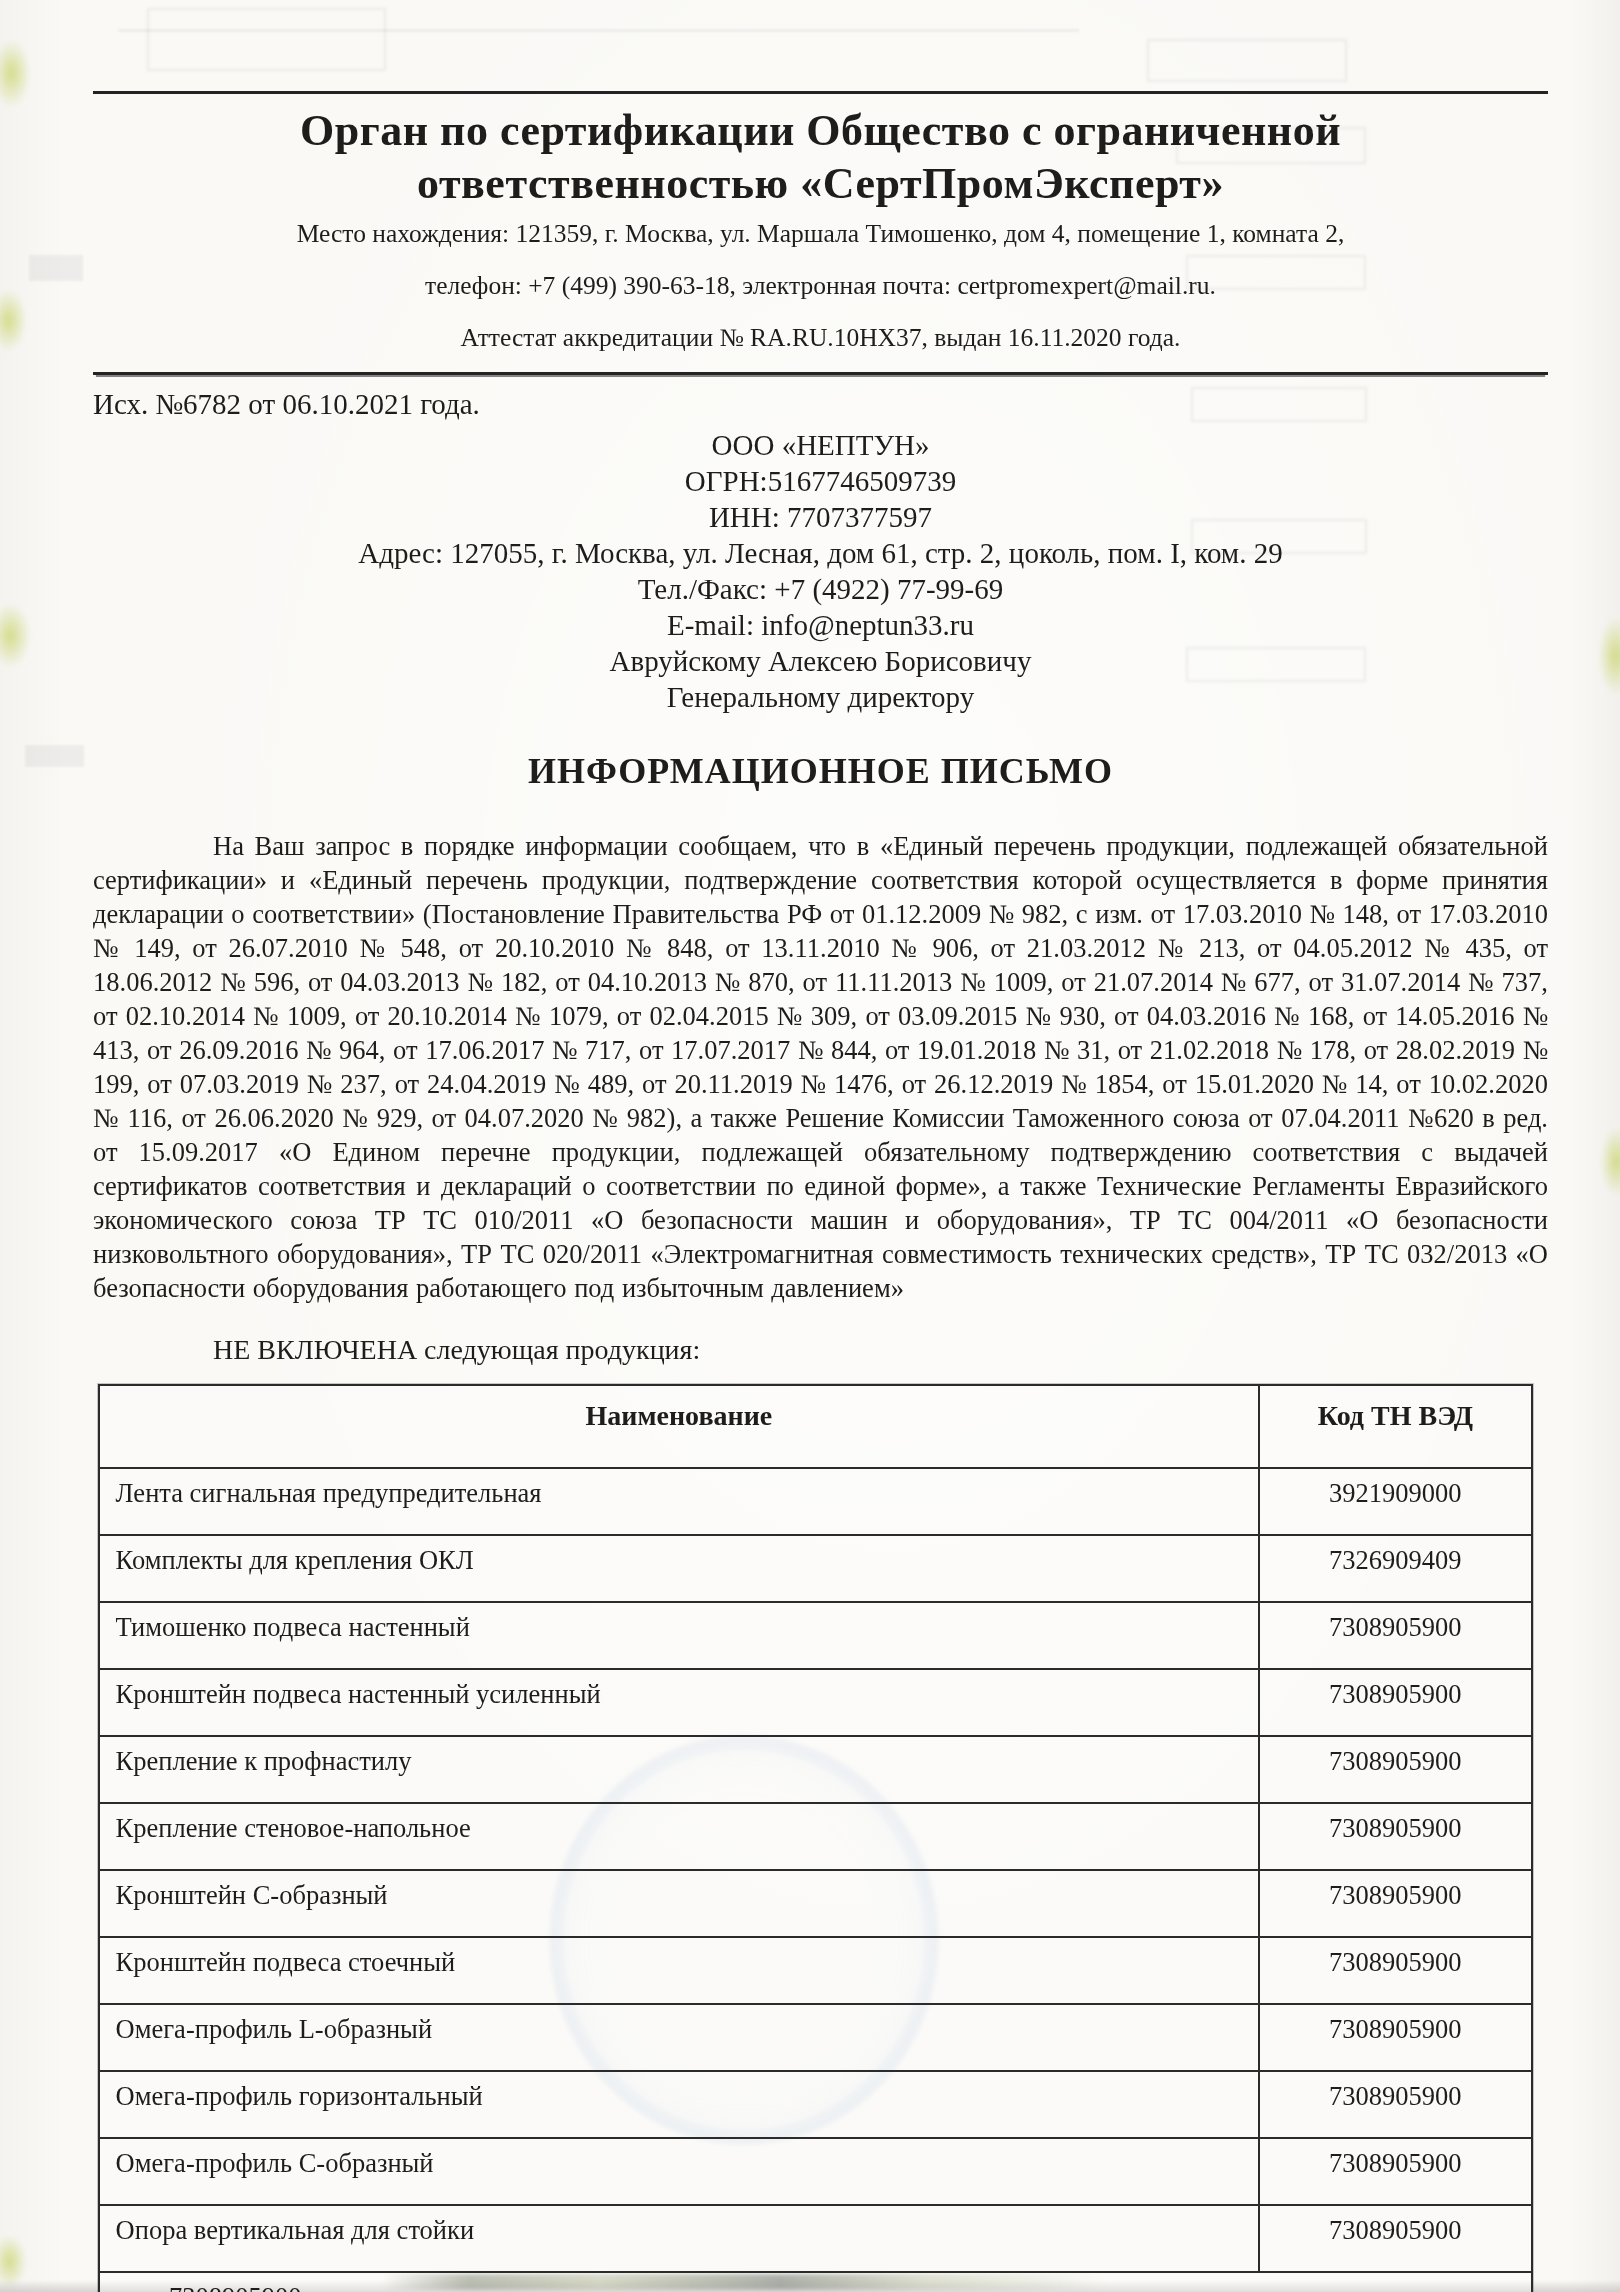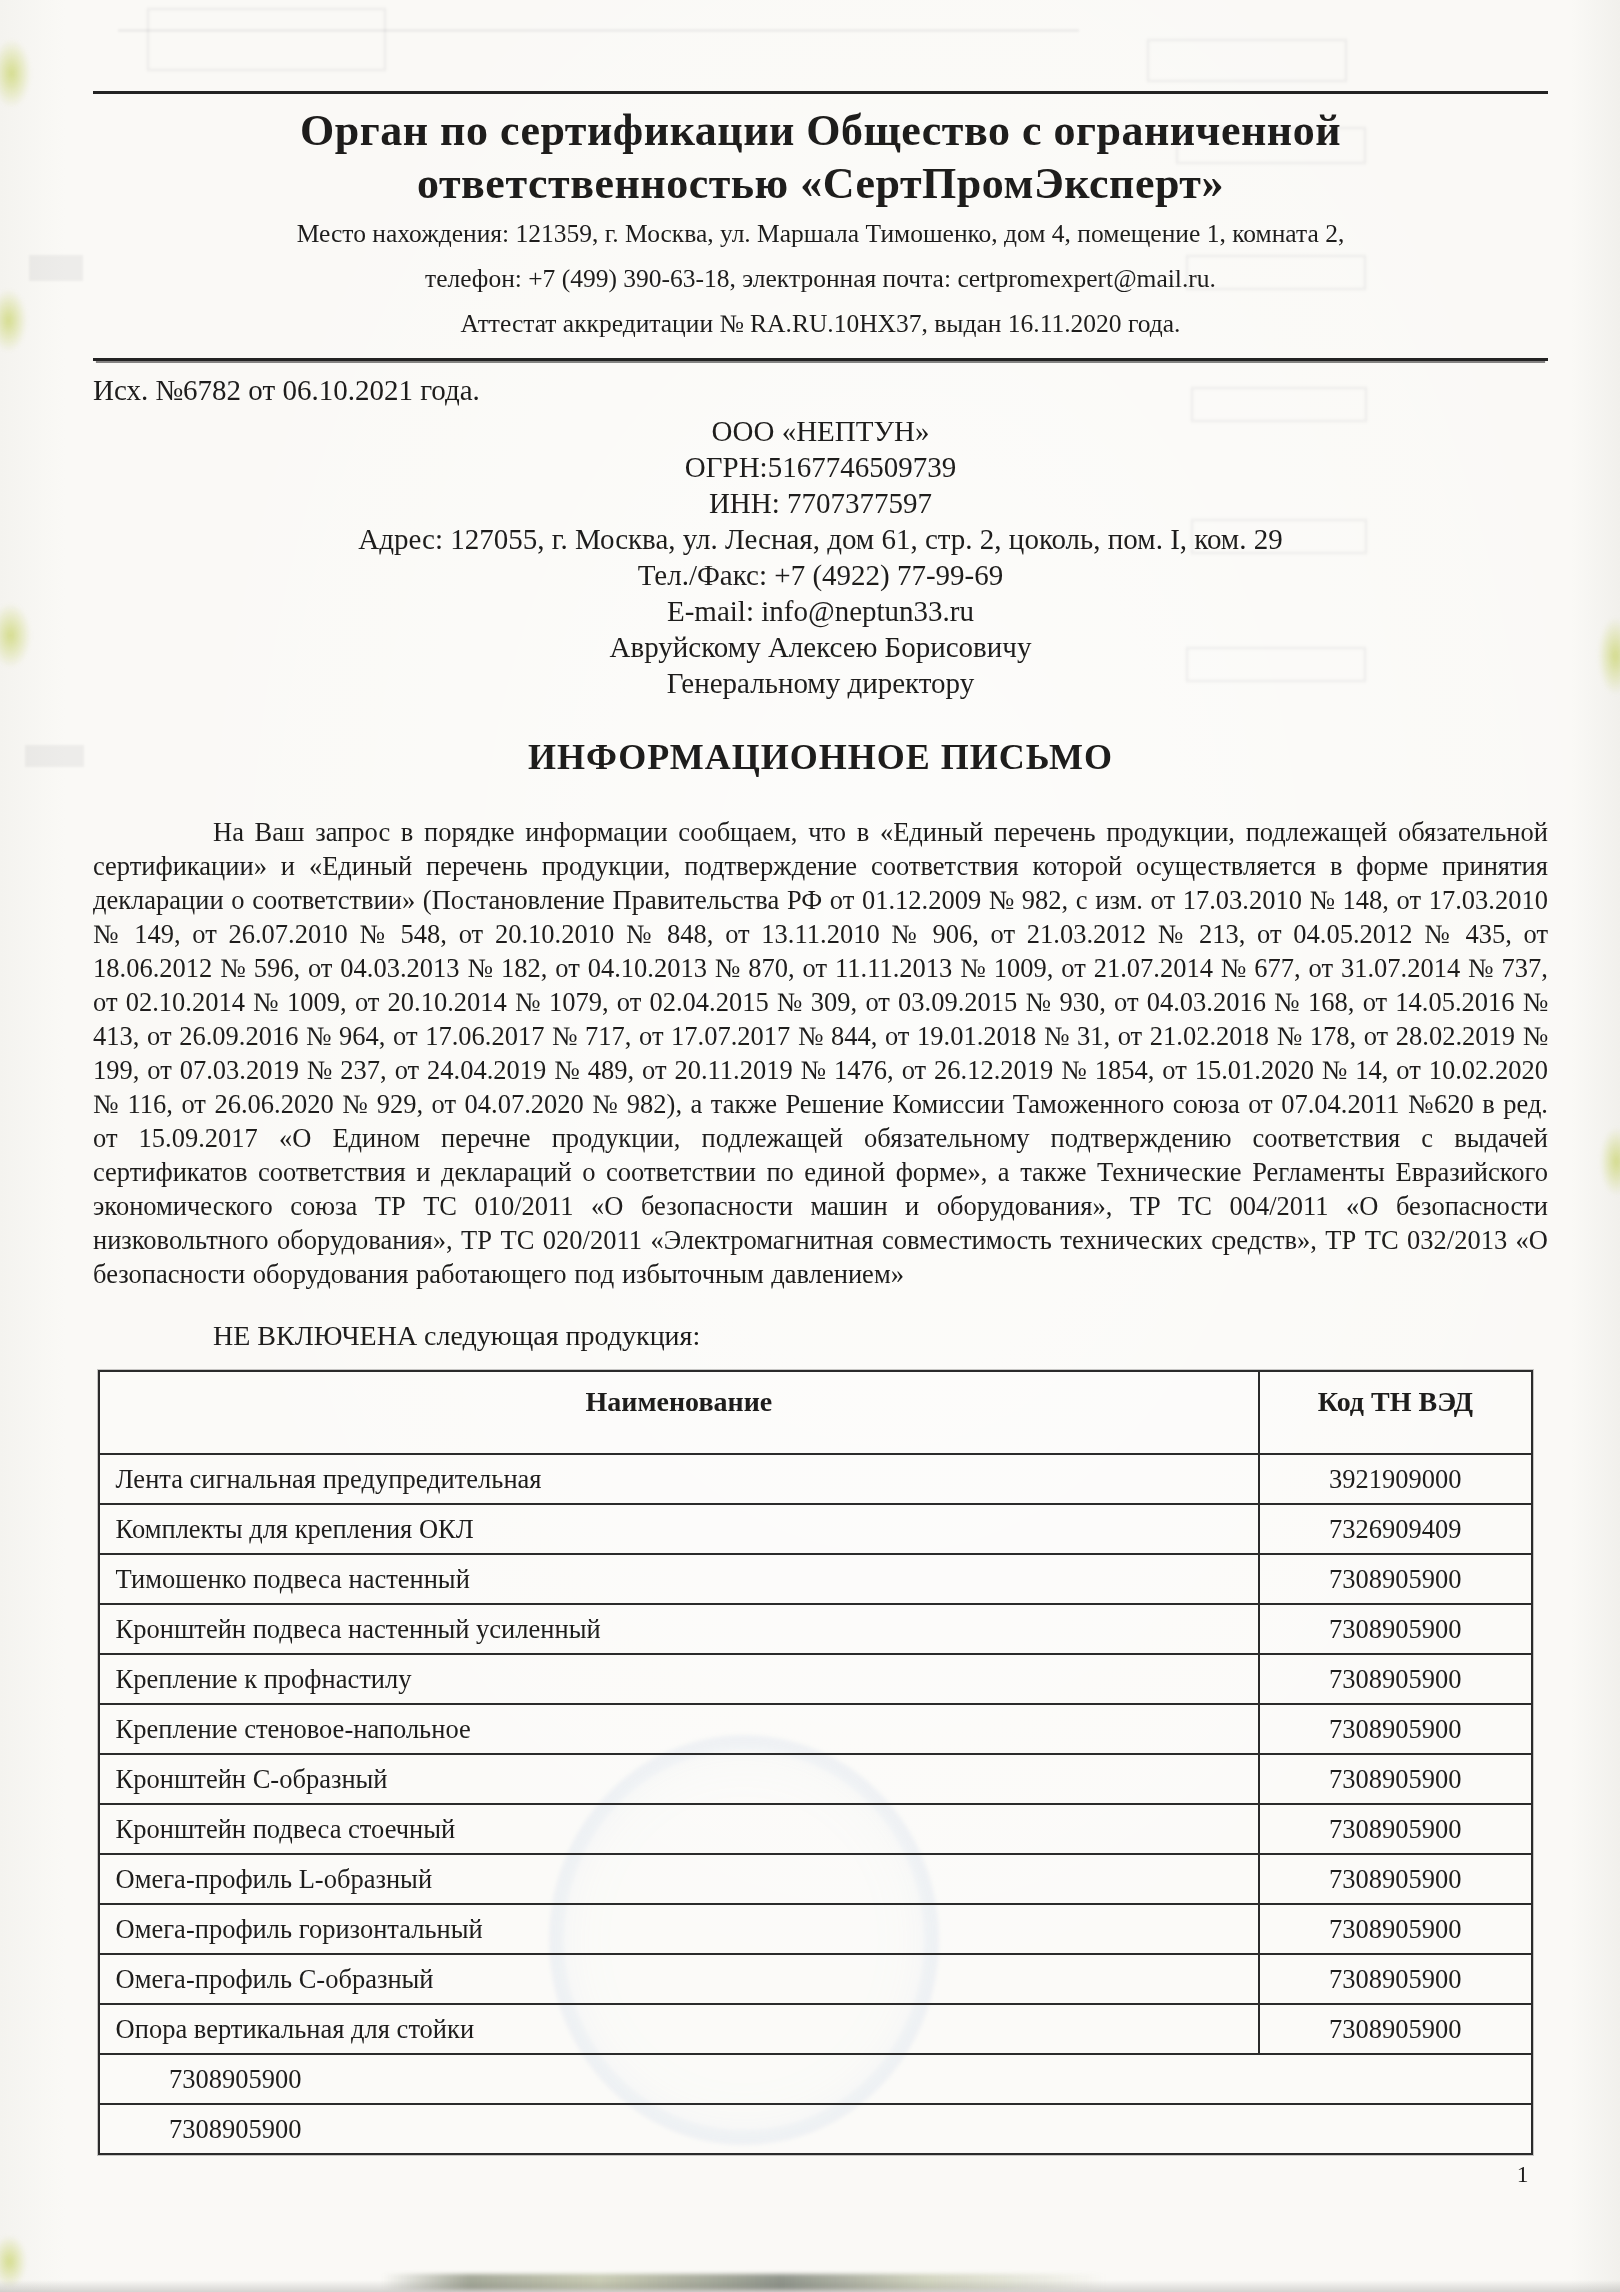--- a/index.html
+++ b/index.html
@@ -38,21 +38,21 @@
   }
   .lh-title {
     font-size: 44px;
     font-weight: bold;
     line-height: 53px;
     letter-spacing: 0.5px;
   }
   .lh-sub {
     font-size: 25.5px;
     line-height: 32px;
-    margin-top: 13px;
+    margin-top: 20px;
   }
   .lh-sub.first { margin-top: 7.8px; }
 
   
   .outgoing {
     margin-top: 11.8px;
     font-size: 29px;
     line-height: 37px;
   }
 
@@ -92,21 +92,21 @@
   .tbl {
     margin-top: 17.6px;
     margin-left: 4.9px;
     width: 1431px;
     border: 2.9px solid #2b2b2b;
     box-shadow: 0 0 0 1px rgba(43,43,43,0.25);
     background: rgba(255,255,255,0.25);
   }
   .tbl-row {
     display: flex;
-    height: 50px;
+    height: 67px;
     border-top: 2.9px solid #2b2b2b;
     box-sizing: border-box;
   }
   .tbl-row.header {
     height: 81px;
     border-top: none;
     font-weight: bold;
   }
   .cell-name {
     width: 1160px;

